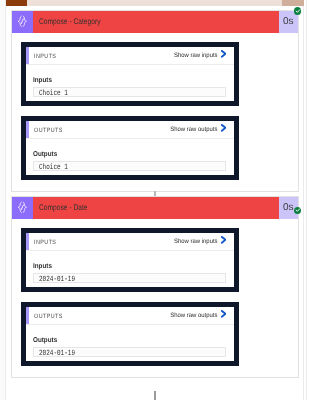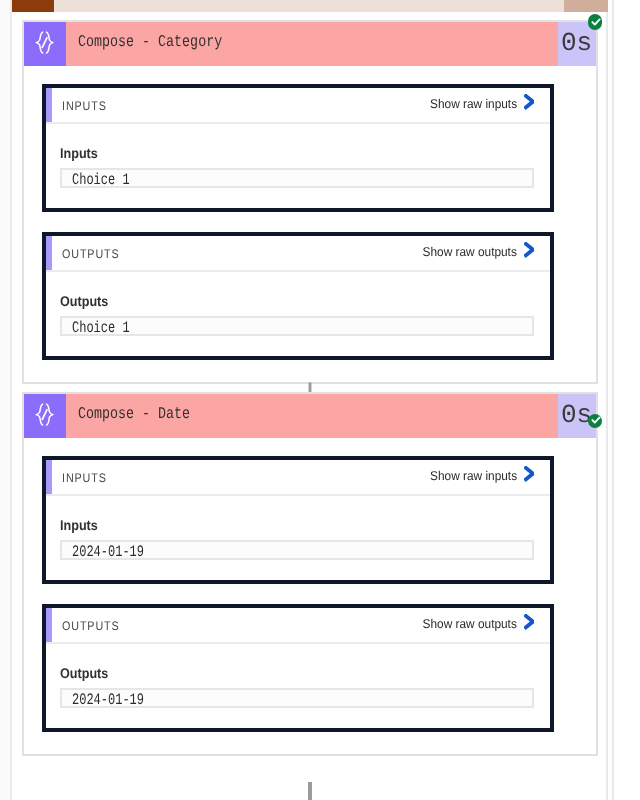--- a/index.html
+++ b/index.html
@@ -13,33 +13,33 @@
   .bgstrip{position:absolute;background:#fafafa;}
 
   
   .sliver{position:absolute;left:5.8px;top:-15.5px;width:298.2px;height:21.5px;background:#ece0d8;}
   .sliver .ico{position:absolute;left:0;top:0;width:21.7px;height:21.5px;background:#8b3c0a;}
   .sliver .dur{position:absolute;right:0;top:0;width:21.5px;height:21.5px;background:#cfae9c;}
 
   
   .card{position:absolute;left:10.5px;width:288.5px;height:181.5px;background:#fff;
         border:1px solid #e1e1e1;box-sizing:border-box;}
-  .chead{position:relative;height:21.5px;background:#fca5a5;display:flex;align-items:center;font-family:Liberation Mono, monospace;}
+  .chead{position:relative;height:21.5px;background:#ef4444;display:flex;align-items:center;}
   .chead .ico{width:21.5px;height:21.5px;background:#8b6cfb;flex:0 0 auto;
               display:flex;align-items:center;justify-content:center;}
   .chead .ttl{margin-left:5.8px;font-size:8.2px;color:#323130;white-space:nowrap;line-height:1;
               transform:scaleX(0.815);transform-origin:left center;}
   .chead .dur{position:absolute;right:0;top:0;height:21.5px;width:19.5px;background:#cbc4f9;
               display:flex;align-items:center;justify-content:center;
-              font-size:13px;color:#3b3a39;line-height:1;}
+              font-size:10px;color:#3b3a39;line-height:1;}
   .badge{position:absolute;width:7.4px;height:7.4px;border-radius:50%;background:#0c8040;
          display:flex;align-items:center;justify-content:center;}
 
   
-  .sect{position:absolute;left:9.3px;width:256px;height:64px;border:2px solid #0f172a;
+  .sect{position:absolute;left:9.3px;width:218px;height:64px;border:5px solid #0f172a;
         background:#fff;box-sizing:border-box;}
   .shead{position:relative;height:17.6px;display:flex;align-items:center;
          border-bottom:1px solid #ececec;box-sizing:content-box;}
   .shead .accent{position:absolute;left:0;top:0;height:17.6px;width:2.8px;background:#a79afa;}
   .shead .slabel{margin-left:7.8px;font-size:6.25px;letter-spacing:0.52px;color:#4a4947;
                  line-height:1;display:inline-block;position:relative;top:1.8px;
                  transform:scaleX(0.86);transform-origin:left center;}
   .shead .raw{position:absolute;right:7.8px;display:flex;align-items:center;
               font-size:6.35px;color:#2b2a29;line-height:1;}
   .shead .raw span{display:inline-block;transform:scaleX(0.935);transform-origin:right center;

